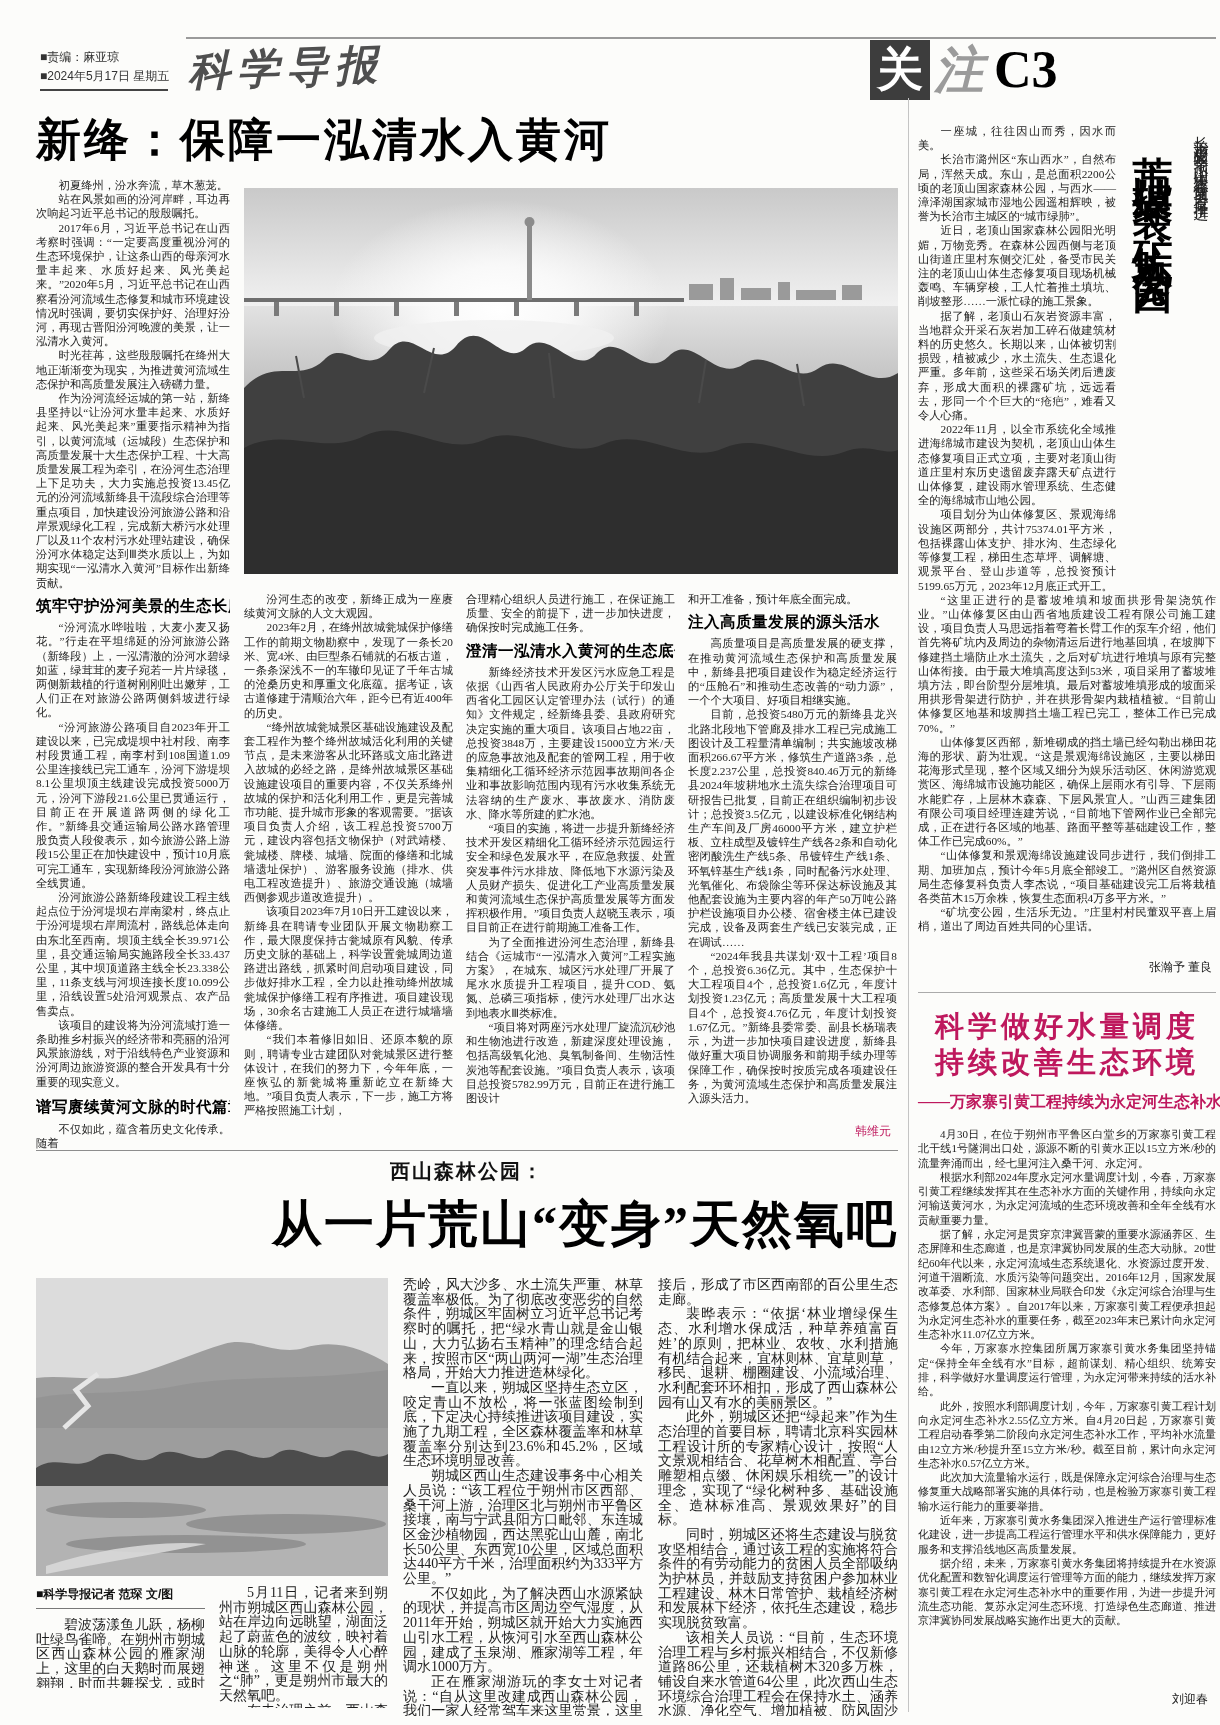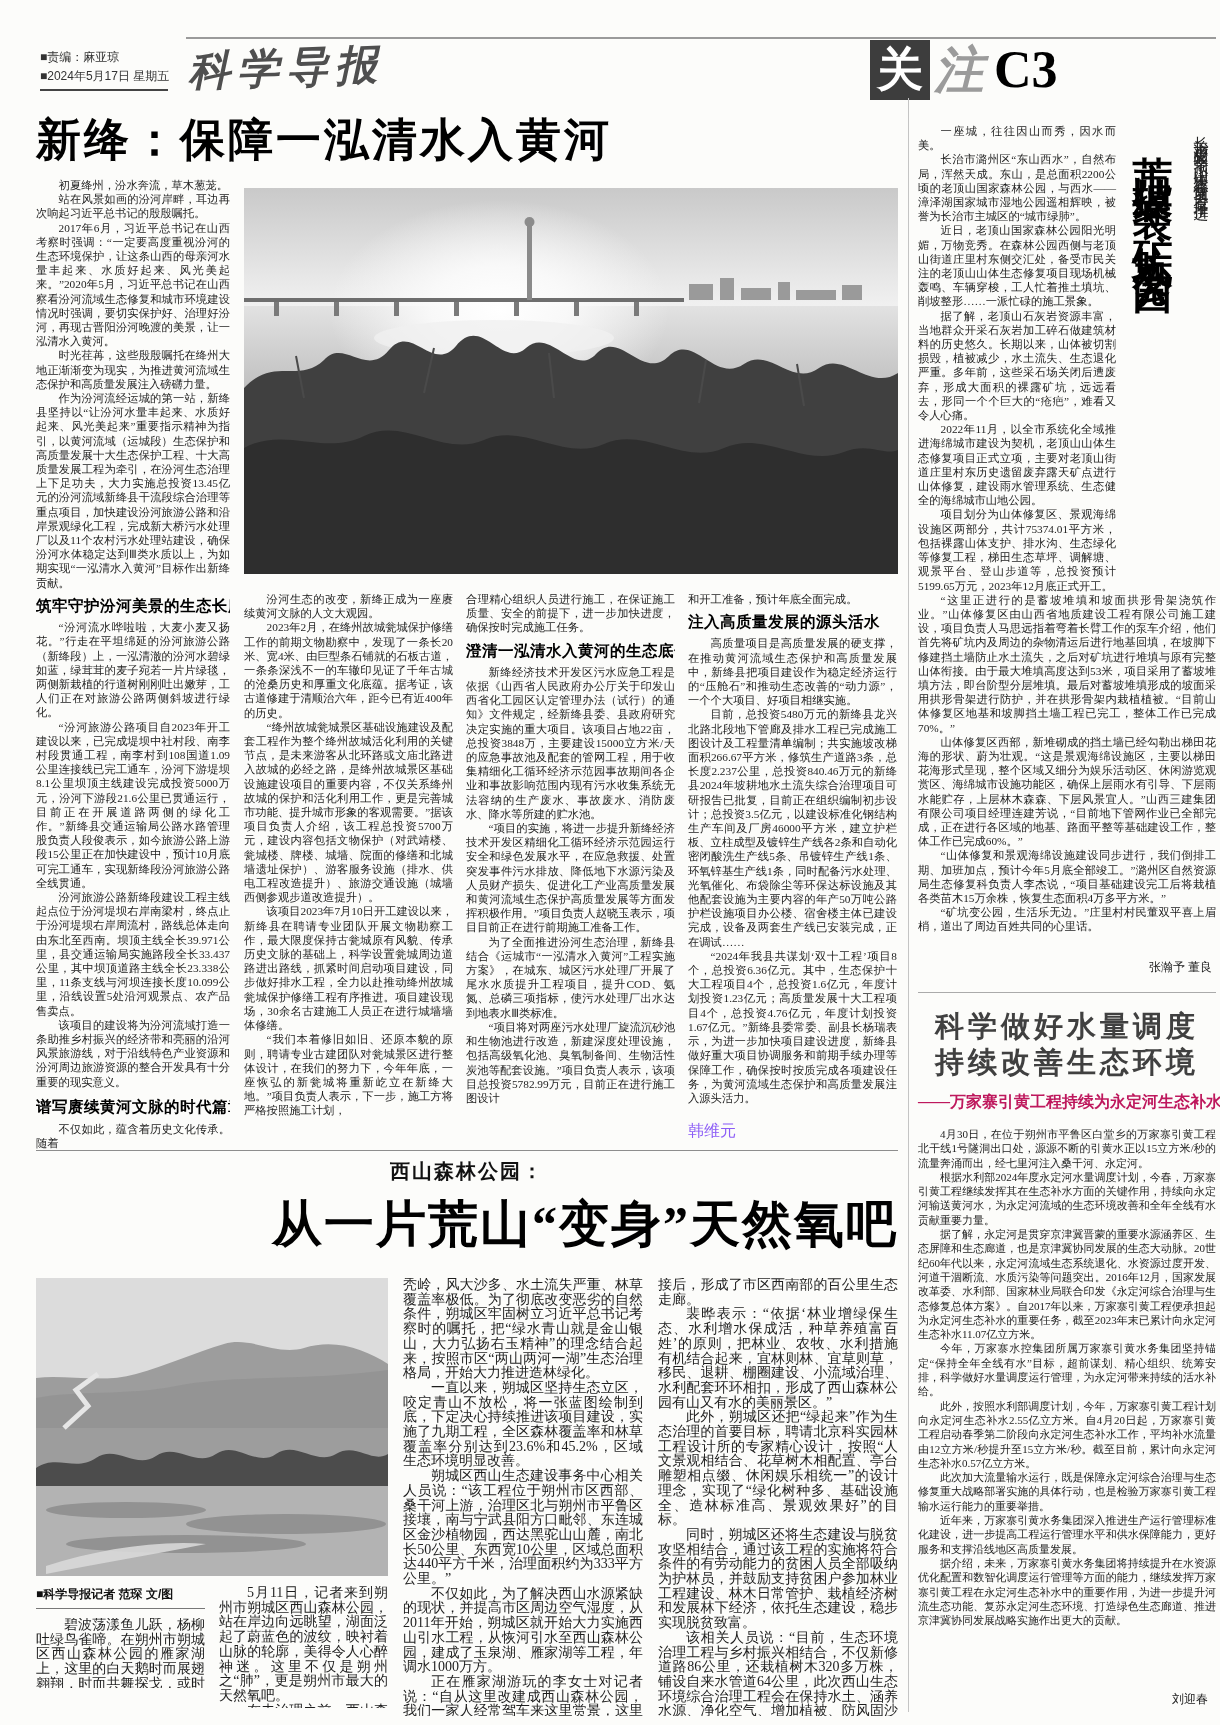--- a/index.html
+++ b/index.html
@@ -47,21 +47,21 @@
   .mcol1 .flow { flex:1 1 auto; overflow:hidden; }
   .subhead { font-family:"Liberation Sans",sans-serif; font-weight:bold; font-size:15.5px;
     margin:9px 0 7px 0; color:#000; letter-spacing:0.5px; white-space:nowrap; }
   .mright { width:654px; }
   .mphoto { width:654px; height:386px; margin-top:10px; background:#ddd; overflow:hidden; }
   .mphoto svg { display:block; }
   .tcols { display:flex; gap:13px; margin-top:18px; }
   .tcol { width:209px; height:546px; overflow:hidden; }
   .tcol.last { display:flex; flex-direction:column; }
   .tcol.last .flow { flex:1 1 auto; overflow:hidden; }
-  .byline { text-align:left; font-size:16px; padding-right:6px; margin-top:6px; color:#8b5cf6; }
+  .byline { text-align:right; font-size:12px; padding-right:6px; margin-top:6px; color:#be185d; }
 
   .main-bottom-rule { position:absolute; left:36px; top:1150px; width:862px; height:1px; background:#8d8d8d; }
   .vert-rule { position:absolute; left:908px; top:98px; width:1px; height:1614px; background:#c4c4c4; }
 
   
   .rt { position:absolute; left:918px; top:98px; width:298px; height:888px; display:flex; flex-direction:column; }
   .rt-body { flex:1 1 auto; overflow:hidden; padding-top:26px; }
   .vhead-float { float:right; width:100px; height:446px; display:flex; justify-content:flex-end; }
   .vhead {
     writing-mode:vertical-rl; font-family:"Liberation Serif",serif; font-weight:900;
@@ -71,21 +71,21 @@
   .vkicker {
     writing-mode:vertical-rl; font-size:15px; letter-spacing:3.5px; color:#222;
     margin-left:10px; line-height:30px; font-family:"Liberation Serif",serif;
   }
   .rt-byline { text-align:right; font-size:12px; padding-right:4px; margin:4px 0 10px 0; }
   .rt-rule { position:absolute; left:918px; top:992px; width:298px; height:1px; background:#aaa; }
 
   
   .rb { position:absolute; left:918px; top:1008px; width:298px; height:700px; display:flex; flex-direction:column; }
   .rb h2 { text-align:center; font-family:"Liberation Serif",serif; font-weight:900;
-    font-size:29px; letter-spacing:4px; line-height:36px; color:#404040; white-space:nowrap; }
+    font-size:29px; letter-spacing:4px; line-height:36px; color:#be185d; white-space:nowrap; }
   .rb .subtitle { text-align:center; font-size:16px; font-weight:bold; margin-top:12px; color:#be185d; white-space:nowrap; }
   .rb-body { flex:1 1 auto; overflow:hidden; margin-top:14px; font-size:11px; line-height:14.3px; }
   .rb-byline { text-align:right; font-size:12px; padding-right:8px; margin-top:6px; }
 
   
   .bot { position:absolute; left:36px; top:1158px; width:862px; height:560px; }
   .bot .kicker { text-align:center; font-size:20px; font-weight:bold; color:#111;
     font-family:"Liberation Serif",serif; letter-spacing:2px; }
   .bot h2 { text-align:right; font-family:"Liberation Serif",serif; font-weight:900;
     font-size:50px; letter-spacing:2px; margin-top:6px; color:#000; white-space:nowrap; }

